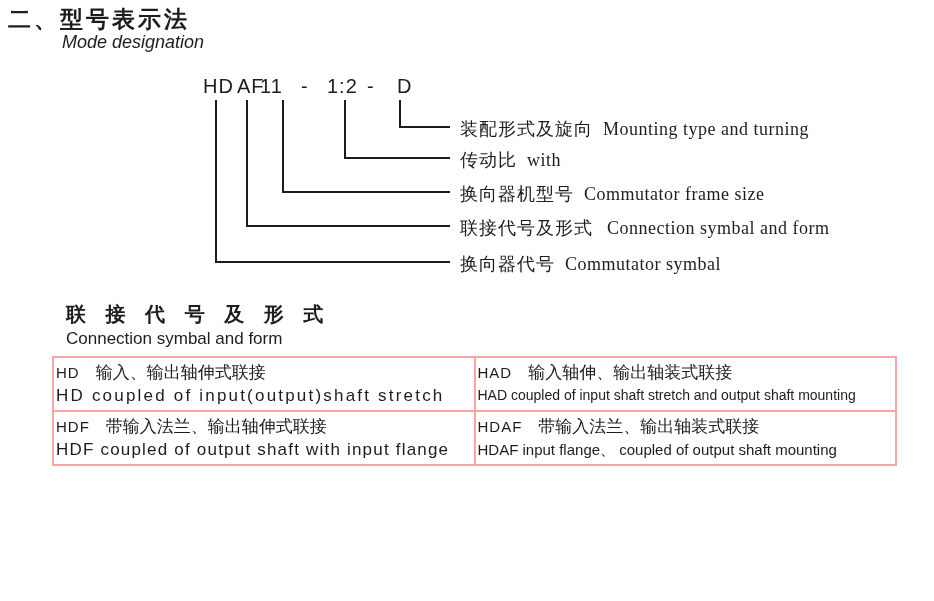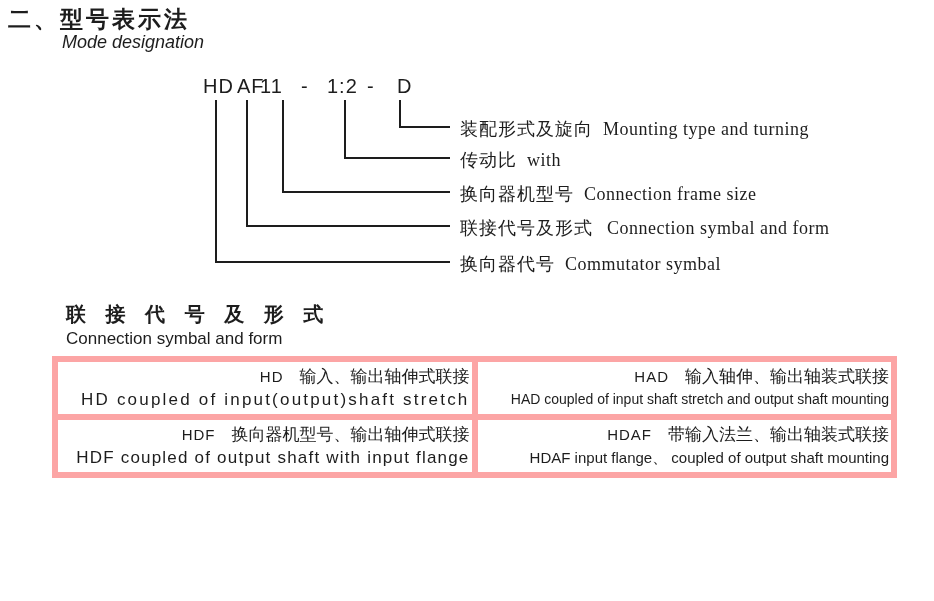--- a/index.html
+++ b/index.html
@@ -31,22 +31,22 @@
   
   .section-zh { left: 66px; top: 301px; font-size: 20px; font-weight: bold; letter-spacing: 7px; }
   .section-en { left: 66px; top: 329px; font-size: 17px; }
 
   
   .conn-table {
     position: absolute; left: 52px; top: 356px;
     width: 845px; border-collapse: collapse; table-layout: fixed;
   }
   .conn-table td {
-    border: 6px solid #fca5a5;
-    text-align: right; vertical-align: middle;
+    border: 2px solid #fca5a5;
+    text-align: left; vertical-align: middle;
     padding: 3px 2px 4px 2px;
   }
   .conn-table tr:first-child td { height: 54px; }
   .conn-table tr:last-child td { height: 48px; }
   .cjk-line { font-size: 17px; line-height: 24px; white-space: nowrap; }
   .cjk-line .code { font-size: 15px; letter-spacing: 1px; margin-right: 16px; }
   .en-line { line-height: 21px; white-space: nowrap; }
   .en-wide  { font-size: 17px; letter-spacing: 2.2px; }
   .en-wide2 { font-size: 17px; letter-spacing: 1.2px; }
   .en-cond  { font-size: 14px; letter-spacing: 0px; }
@@ -82,21 +82,21 @@
     <div class="abs hline" style="left:246px; top:225px; width:204px"></div>
     <div class="abs hline" style="left:215px; top:261px; width:235px"></div>
 
     <div class="abs dlabel" style="top:117px">
       <span class="zh">装配形式及旋向</span><span class="en">Mounting type and turning</span>
     </div>
     <div class="abs dlabel" style="top:148px">
       <span class="zh">传动比</span><span class="en">with</span>
     </div>
     <div class="abs dlabel" style="top:182px">
-      <span class="zh">换向器机型号</span><span class="en">Connection frame size</span>
+      <span class="zh">换向器机型号</span><span class="en">Commutator frame size</span>
     </div>
     <div class="abs dlabel" style="top:216px">
       <span class="zh" style="margin-right:14px">联接代号及形式</span><span class="en">Connection symbal and form</span>
     </div>
     <div class="abs dlabel" style="top:252px">
       <span class="zh">换向器代号</span><span class="en">Commutator symbal</span>
     </div>
   </div>
 
   <div class="abs section-zh">联 接 代 号 及 形 式</div>
@@ -109,21 +109,21 @@
         <div class="cjk-line"><span class="code">HD</span><span>输入、输出轴伸式联接</span></div>
         <div class="en-line en-wide">HD coupled of input(output)shaft stretch</div>
       </td>
       <td>
         <div class="cjk-line"><span class="code">HAD</span><span>输入轴伸、输出轴装式联接</span></div>
         <div class="en-line en-cond">HAD coupled of input shaft stretch and output shaft mounting</div>
       </td>
     </tr>
     <tr>
       <td>
-        <div class="cjk-line"><span class="code">HDF</span><span>换向器机型号、输出轴伸式联接</span></div>
+        <div class="cjk-line"><span class="code">HDF</span><span>带输入法兰、输出轴伸式联接</span></div>
         <div class="en-line en-wide2">HDF coupled of output shaft with input flange</div>
       </td>
       <td>
         <div class="cjk-line"><span class="code">HDAF</span><span>带输入法兰、输出轴装式联接</span></div>
         <div class="en-line en-cond2">HDAF input flange、 coupled of output shaft mounting</div>
       </td>
     </tr>
   </tbody>
     </table>
 

